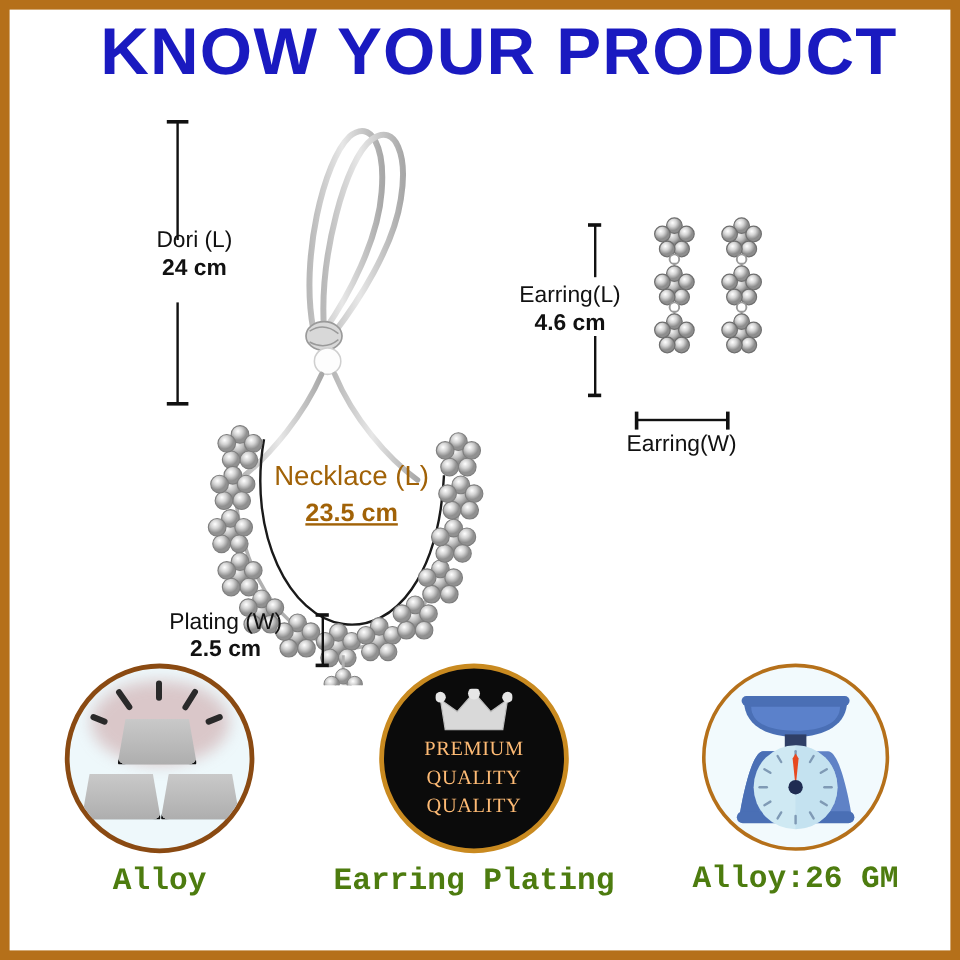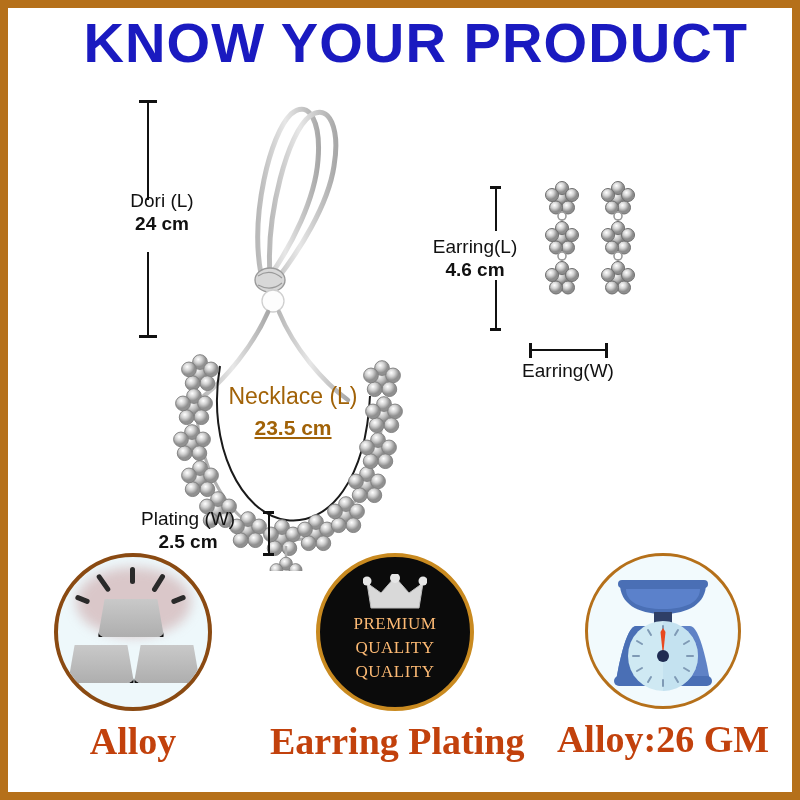--- a/index.html
+++ b/index.html
@@ -33,22 +33,22 @@
   .dim-val{font-size:19px;font-weight:700;line-height:1.3;}
 
   .mid-label{position:absolute;text-align:center;color:#a16207;white-space:nowrap;}
   .mid-name{font-size:23px;font-weight:400;line-height:1.2;}
   .mid-val{font-size:21px;font-weight:700;line-height:1.6;text-decoration:underline;}
 
   
   #badges{position:absolute;left:0;top:545px;width:784px;height:235px;}
   .badge-col{position:absolute;top:0;width:250px;text-align:center;}
   .badge-circle{position:relative;margin:0 auto;width:150px;height:150px;border-radius:50%;}
-  .badge-caption{margin-top:8px;font-family:Liberation Serif, serif;
-    font-weight:700;font-size:38px;color:#c2410c;white-space:nowrap;}
+  .badge-caption{margin-top:8px;font-family:Liberation Mono, monospace;
+    font-weight:700;font-size:26px;color:#4d7c0f;white-space:nowrap;}
 
   
   .alloy-circle{background:#eef8fb;border:4px solid #8a4a12;overflow:hidden;}
   .ingot{position:absolute;background:linear-gradient(180deg,#c9c9c9 0%,#aeaeae 100%);
     border-radius:7px;box-shadow:0 4px 0 0 #111;}
   .spark{position:absolute;background:#2a2a2a;border-radius:3px;}
   .glow{position:absolute;border-radius:50%;background:rgba(180,110,110,.35);filter:blur(6px);}
 
   
   .prem-circle{background:#0b0b0b;border:4px solid #c98a20;overflow:hidden;

